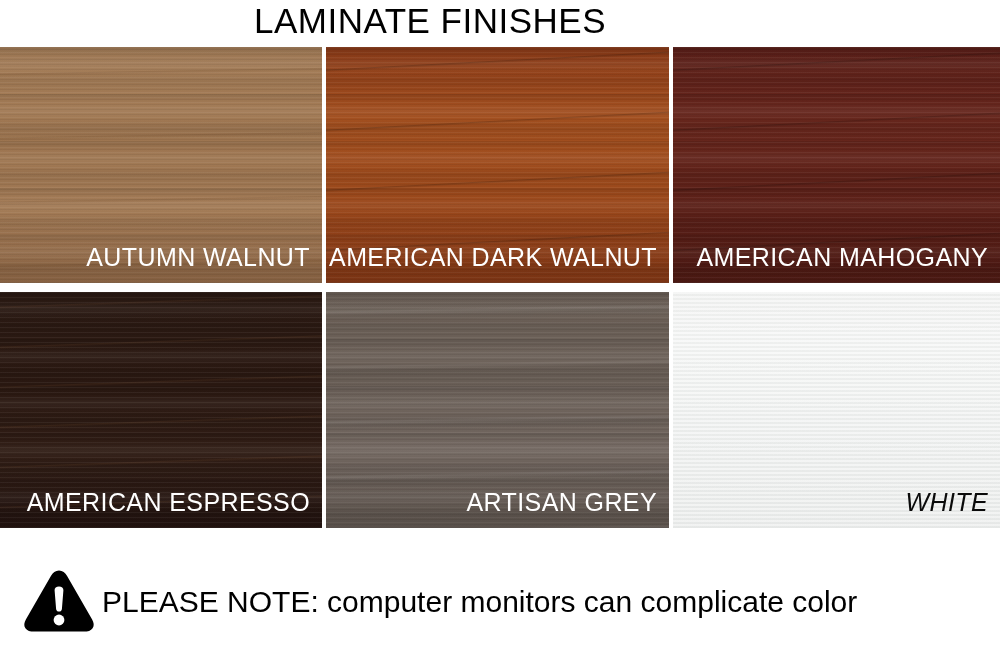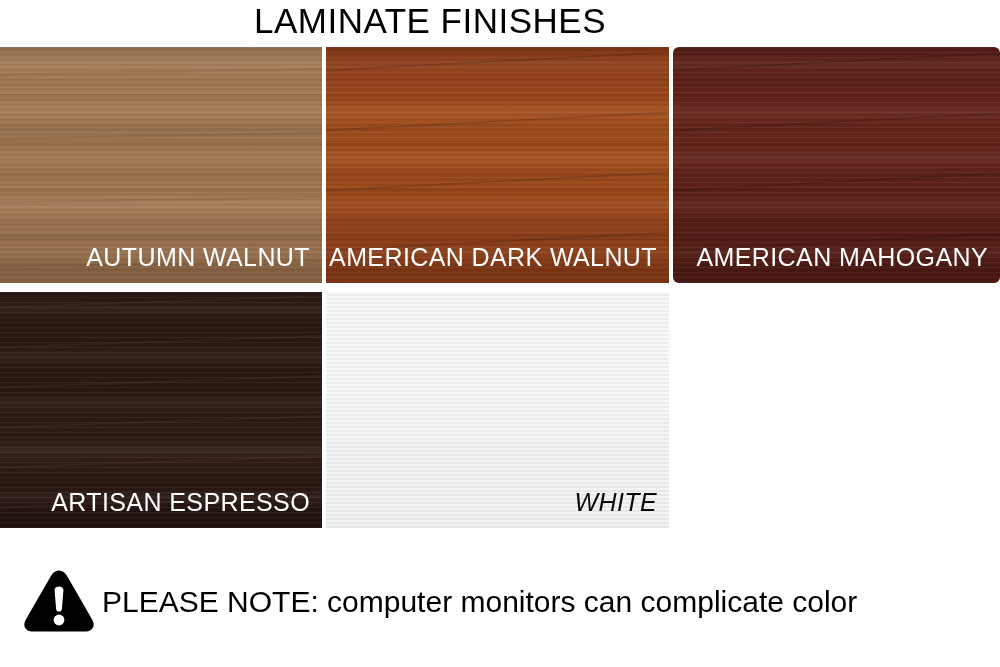--- a/index.html
+++ b/index.html
@@ -122,21 +122,21 @@
     padding: 0 12px 12px 0;
     white-space: nowrap;
     font-family: "Liberation Sans", sans-serif;
   }
   .label-light { color: #ffffff; margin-top: 23px; }
   .label-dark  { color: #0a0a0a; font-style: italic; }
 
   
   .sw-walnut   { background: linear-gradient(to bottom, #a8805a 0%, #9d7550 42%, #a27a55 68%, #966c49 100%); }
   .sw-cherry   { background: linear-gradient(to bottom, #8e3c18 0%, #a24f1f 30%, #9d4a1c 60%, #8a3a16 100%); }
-  .sw-mahogany { background: linear-gradient(to bottom, #5d2019 0%, #67261c 35%, #5a1f17 70%, #521b14 100%); border-radius: 6px; }
+  .sw-mahogany { background: linear-gradient(to bottom, #5d2019 0%, #67261c 35%, #5a1f17 70%, #521b14 100%); }
   .sw-espresso { background: linear-gradient(to bottom, #2b1a13 0%, #2a1811 40%, #301d15 70%, #241410 100%); }
   .sw-grey     { background: linear-gradient(to bottom, #6e6259 0%, #6a5f57 38%, #726760 66%, #645a53 100%); }
   .sw-white    { background: linear-gradient(to bottom, #f2f3f2 0%, #eff1f0 50%, #edefee 100%); }
 
   
   .sw-white .grain.fine {
     background-image: repeating-linear-gradient(
       to bottom,
       rgba(255,255,255,0.5) 0px,
       rgba(255,255,255,0.5) 2px,
@@ -245,23 +245,30 @@
       <div class="grain streak"></div>
       <div class="grain vignette"></div>
       <div class="swatch-label label-light">AMERICAN MAHOGANY</div>
     </div>
 
     <div class="swatch sw-espresso">
       <div class="grain broad"></div>
       <div class="grain fine"></div>
       <div class="grain streak"></div>
       <div class="grain vignette"></div>
-      <div class="swatch-label label-light">ARTISAN ESPRESSO</div>
-    </div>
-
+      <div class="swatch-label label-light">AMERICAN ESPRESSO</div>
+    </div>
+
+    <div class="swatch sw-grey">
+      <div class="grain broad"></div>
+      <div class="grain fine"></div>
+      <div class="grain streak"></div>
+      <div class="grain vignette"></div>
+      <div class="swatch-label label-light">ARTISAN GREY</div>
+    </div>
 
     <div class="swatch sw-white">
 
       <div class="grain fine"></div>
 
       <div class="grain vignette"></div>
       <div class="swatch-label label-dark">WHITE</div>
     </div>
 
   </div>

